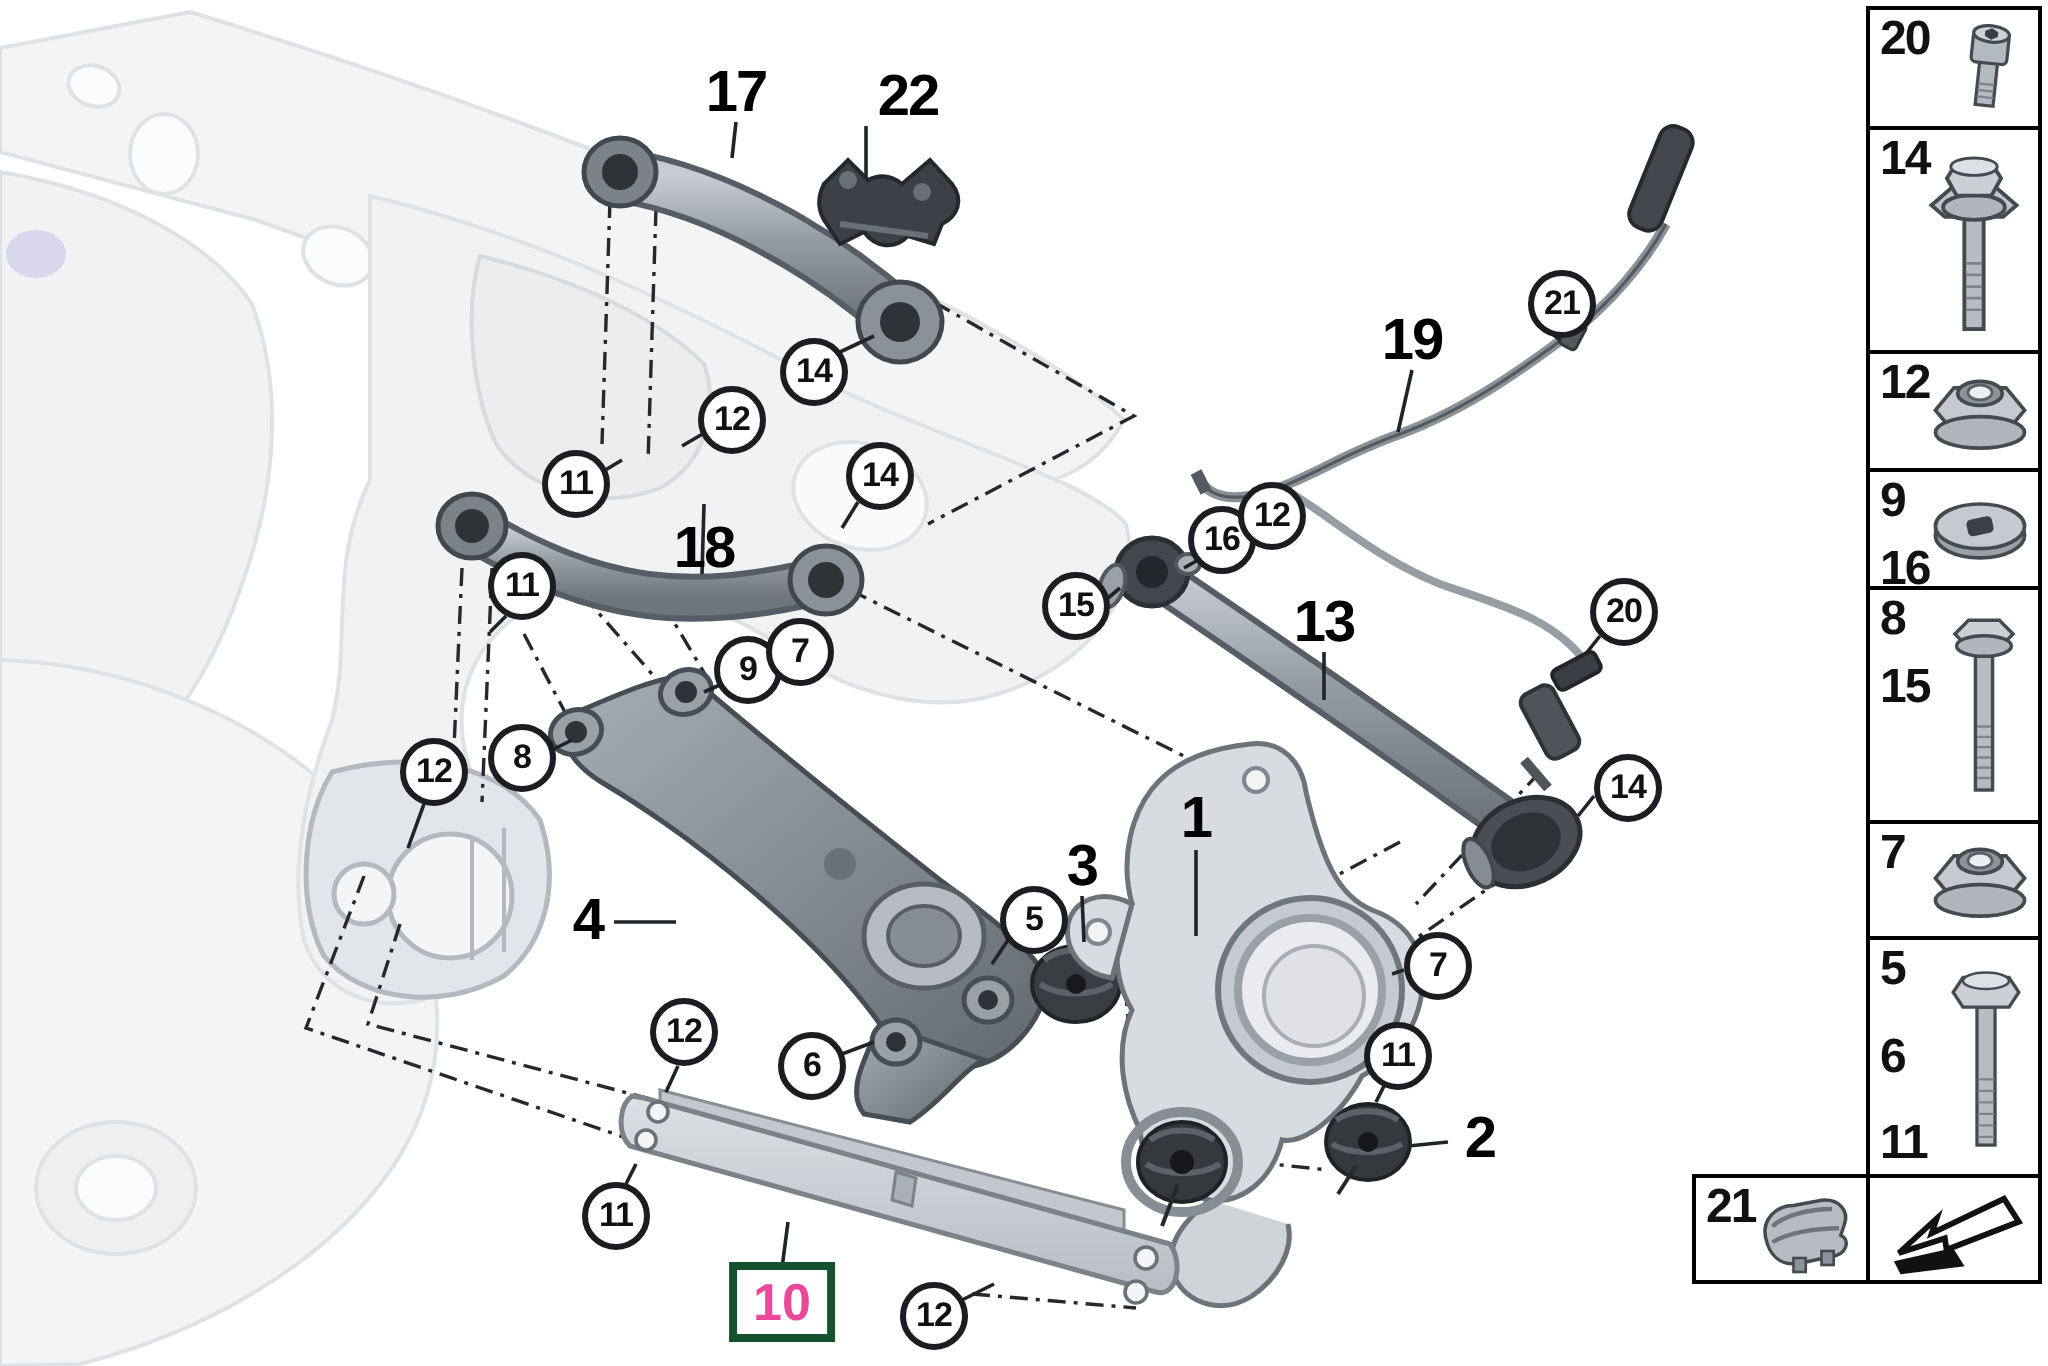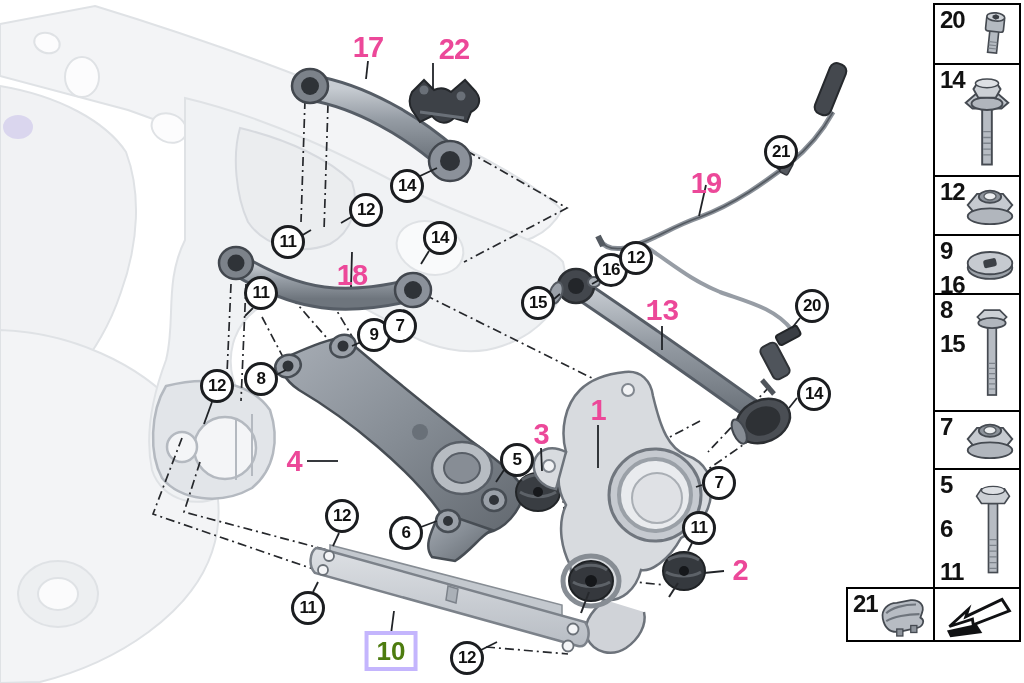--- a/index.html
+++ b/index.html
@@ -5,24 +5,24 @@
   html,body{margin:0;padding:0;background:#fff;}
   #stage{position:relative;width:1024px;height:683px;background:#ffffff;overflow:hidden;
          font-family:"Liberation Sans",sans-serif;}
   #art{position:absolute;left:0;top:0;}
   
   .co{position:absolute;width:34px;height:34px;box-sizing:border-box;border:3px solid #1b1d20;
       border-radius:50%;background:#fff;display:flex;align-items:center;justify-content:center;
       font-weight:bold;font-size:17px;color:#111;letter-spacing:-0.5px;}
   
   .plabel{position:absolute;transform:translate(-50%,-50%);font-weight:bold;font-size:29px;
-      color:#ec4899;letter-spacing:-1px;white-space:nowrap;}
+      color:#000000;letter-spacing:-1px;white-space:nowrap;}
   
-  .hl{position:absolute;transform:translate(-50%,-50%);border:4px solid #c4b5fd;background:#fff;
-      padding:0 8px;font-weight:bold;font-size:26px;color:#4d7c0f;line-height:32px;}
+  .hl{position:absolute;transform:translate(-50%,-50%);border:4px solid #14532d;background:#fff;
+      padding:0 8px;font-weight:bold;font-size:26px;color:#ec4899;line-height:32px;}
   
   .cell{position:absolute;box-sizing:border-box;border:2.5px solid #000;background:#fff;
         display:flex;align-items:flex-start;padding:1px 3px 1px 5px;}
   .cell .nums{display:flex;flex-direction:column;gap:6px;font-weight:bold;font-size:24px;
         color:#111;line-height:1.15;letter-spacing:-1px;z-index:2;}
   .cell.spread .nums{gap:16px;}
   .cell svg.icon{position:absolute;right:3px;top:50%;transform:translateY(-50%);}
   .cell.headroom svg.icon{top:52%;}
   
   #logo{position:absolute;left:884px;top:641px;width:140px;height:40px;}
@@ -271,22 +271,22 @@
       <div class="co" style="left: 797px; top: 377px;">14</div>
       <div class="co" style="left: 764px; top: 135px;">21</div>
       <div class="co" style="left: 702px; top: 466px;">7</div>
       <div class="co" style="left: 682px; top: 511px;">11</div>
       <div class="plabel" style="left: 368px; top: 47px;">17</div>
       <div class="plabel" style="left: 454px; top: 49px;">22</div>
       <div class="plabel" style="left: 352px; top: 238px; margin-top: 37px;">18</div>
       <div class="plabel" style="left: 294px; top: 461px;">4</div>
       <div class="plabel" style="left: 541px; top: 434px;">3</div>
       <div class="plabel" style="left: 598px; top: 410px;">1</div>
-      <div class="plabel" style="left: 662px; top: 312px; font-family: Liberation Mono, monospace;">13</div>
-      <div class="plabel" style="left: 706px; top: 171px; margin-top: 12px;">19</div>
+      <div class="plabel" style="left: 662px; top: 312px;">13</div>
+      <div class="plabel" style="left: 706px; top: 171px;">19</div>
       <div class="plabel" style="left: 740px; top: 570px;">2</div>
       <div class="hl" style="left: 391px; top: 651px;">10</div>
     </div>
 
   <div>
 
     <div class="cell" style="left:933px;top:3px;width:88px;height:62px;">
       <div class="nums">
           <span>20</span>
         </div>

